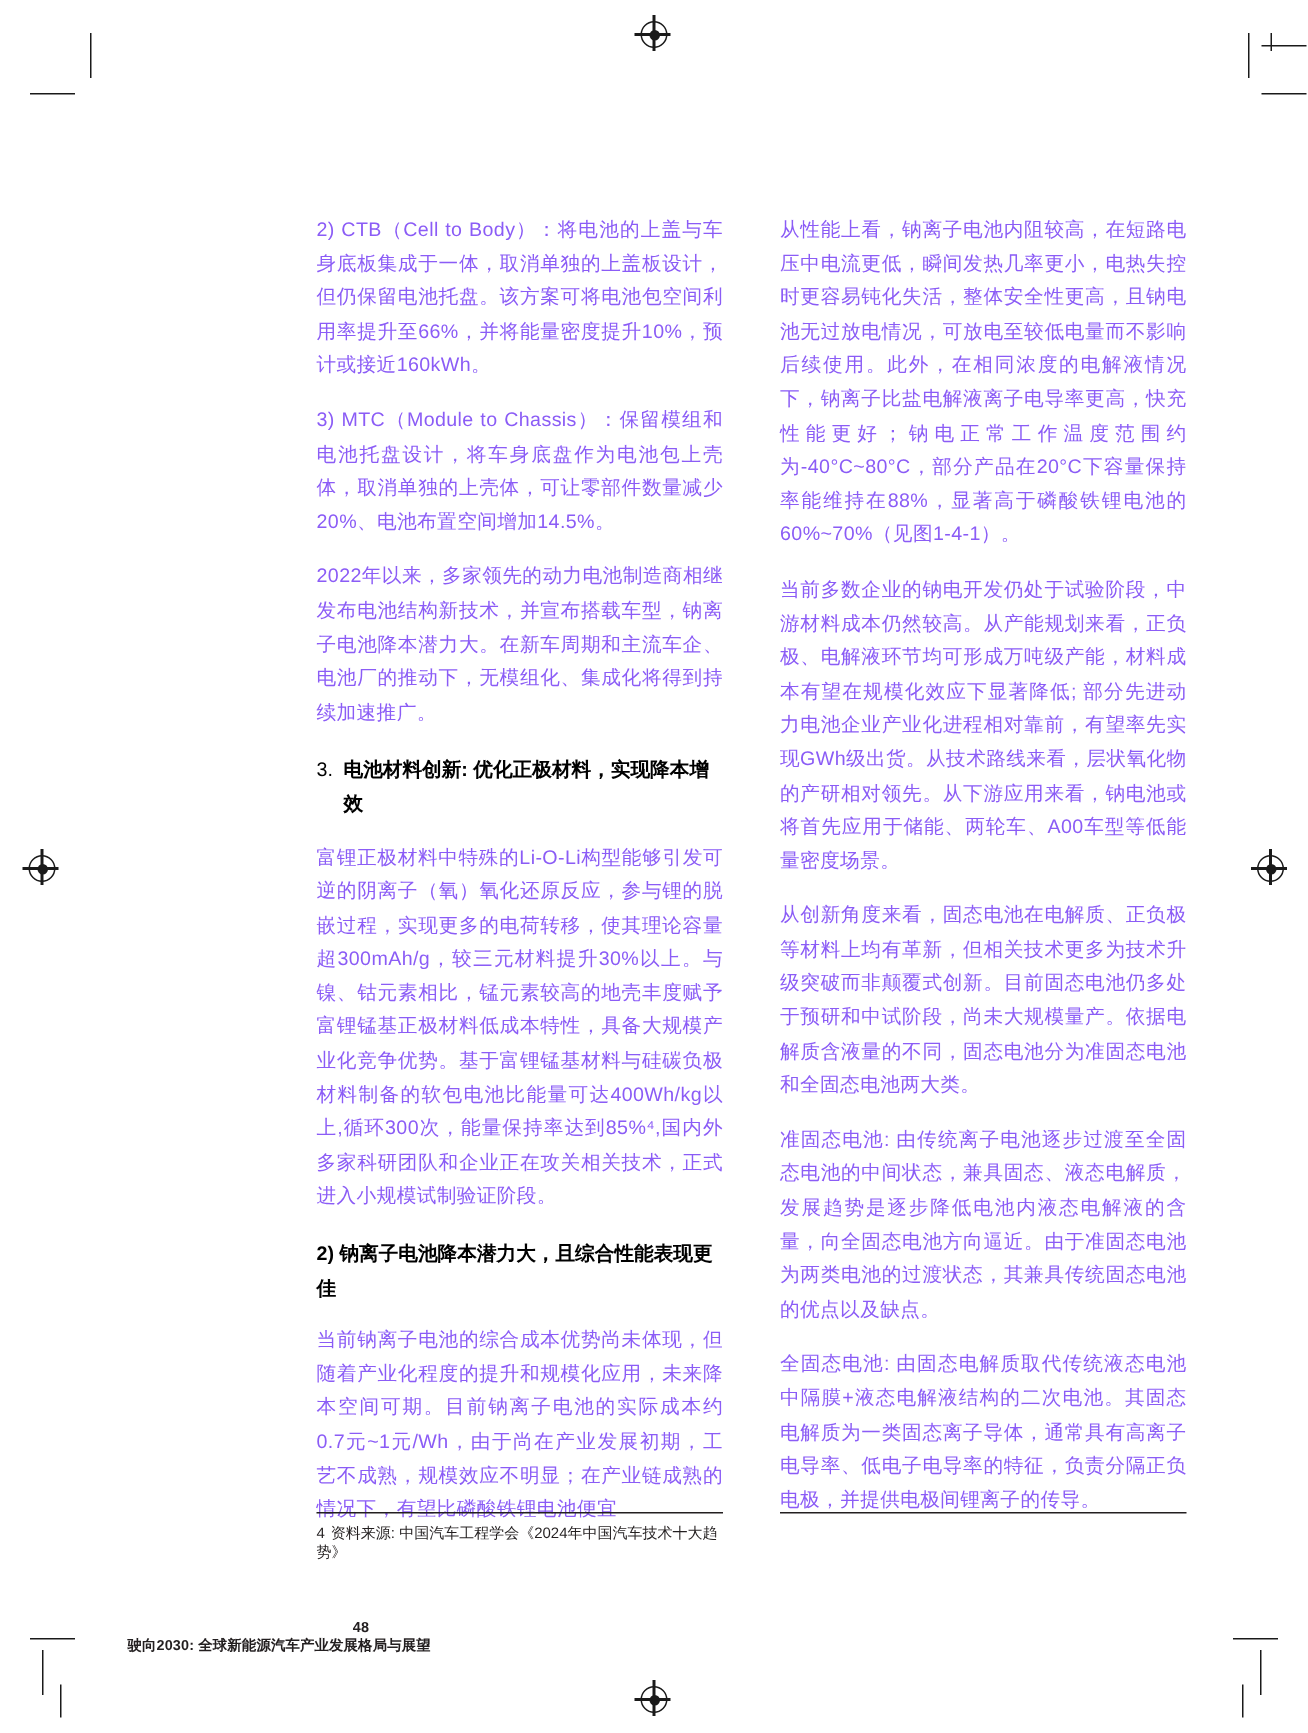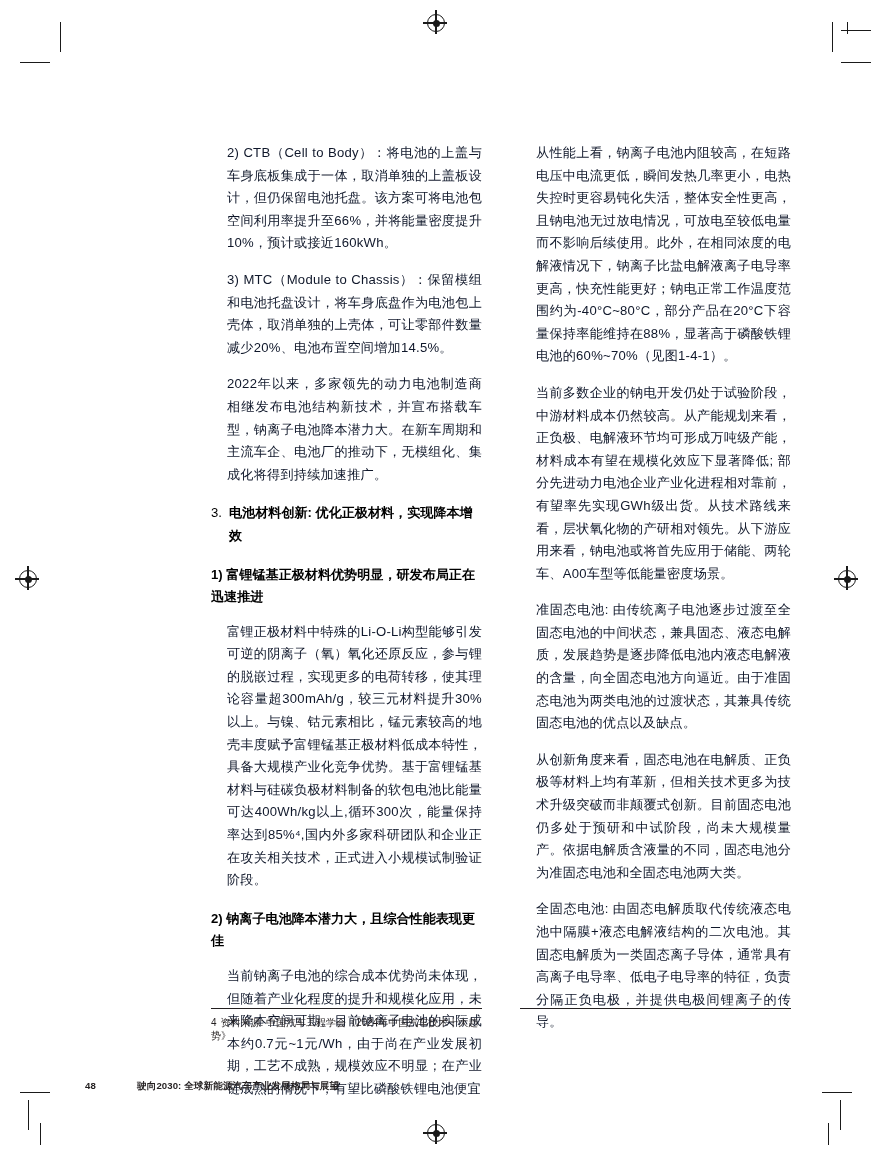--- a/index.html
+++ b/index.html
@@ -70,26 +70,26 @@
     top: 142px;
     width: 580px;
     display: flex;
     gap: 38px;
   }
   .col {
     width: 271px;
   }
 
   p.body {
-    margin: 0 0 14px 16px;
+    margin: 0 0 14px 0;
     font-size: 13.1px;
     line-height: 22.6px;
     text-align: justify;
     text-justify: inter-character;
-    color: #0f172a;
+    color: #8b5cf6;
     letter-spacing: 0.02em;
   }
   p.body:last-child { margin-bottom: 0; }
 
   .heading-num {
     display: flex;
     margin: 16px 0 13px 0;
     font-size: 13.1px;
     line-height: 22.6px;
     font-weight: bold;
@@ -139,25 +139,26 @@
     width: 271px;
     height: 1px;
     background: #231f20;
   }
 
   .footer {
     position: absolute;
     left: 85px;
     top: 1080px;
     display: flex;
-    align-items: flex-start;
+    align-items: flex-end;
     font-size: 9.6px;
     font-weight: bold;
     color: #231f20;
     letter-spacing: 0.01em;
+    flex-direction: column;
   }
   .footer .pg { width: 52px; }
   .footer .ttl { white-space: nowrap; }
 </style>
 </head>
 <body>
 
 <div class="page">
 
   <div class="crop-mark crop-v" style="left:60px; top:22px;"></div>
@@ -200,41 +201,40 @@
         <p class="body">3) MTC（Module to Chassis）：保留模组和电池托盘设计，将车身底盘作为电池包上壳体，取消单独的上壳体，可让零部件数量减少20%、电池布置空间增加14.5%。</p>
 
 
         <p class="body">2022年以来，多家领先的动力电池制造商相继发布电池结构新技术，并宣布搭载车型，钠离子电池降本潜力大。在新车周期和主流车企、电池厂的推动下，无模组化、集成化将得到持续加速推广。</p>
 
         <div class="heading-num">
           <span class="num">3.</span>
           <span class="txt">电池材料创新: 优化正极材料，实现降本增效</span>
         </div>
 
-        <h4 class="sub">1) 富锂锰基正极材料优势明显，研发布局正在迅速推进</h4>
 
         <p class="body">富锂正极材料中特殊的Li-O-Li构型能够引发可逆的阴离子（氧）氧化还原反应，参与锂的脱嵌过程，实现更多的电荷转移，使其理论容量超300mAh/g，较三元材料提升30%以上。与镍、钴元素相比，锰元素较高的地壳丰度赋予富锂锰基正极材料低成本特性，具备大规模产业化竞争优势。基于富锂锰基材料与硅碳负极材料制备的软包电池比能量可达400Wh/kg以上,循环300次，能量保持率达到85%⁴,国内外多家科研团队和企业正在攻关相关技术，正式进入小规模试制验证阶段。</p>
 
         <h4 class="sub">2) 钠离子电池降本潜力大，且综合性能表现更佳</h4>
 
         <p class="body">当前钠离子电池的综合成本优势尚未体现，但随着产业化程度的提升和规模化应用，未来降本空间可期。目前钠离子电池的实际成本约0.7元~1元/Wh，由于尚在产业发展初期，工艺不成熟，规模效应不明显；在产业链成熟的情况下，有望比磷酸铁锂电池便宜</p>
 
       </div>
 
       <div class="col">
 
 
         <p class="body">从性能上看，钠离子电池内阻较高，在短路电压中电流更低，瞬间发热几率更小，电热失控时更容易钝化失活，整体安全性更高，且钠电池无过放电情况，可放电至较低电量而不影响后续使用。此外，在相同浓度的电解液情况下，钠离子比盐电解液离子电导率更高，快充性能更好；钠电正常工作温度范围约为-40°C~80°C，部分产品在20°C下容量保持率能维持在88%，显著高于磷酸铁锂电池的60%~70%（见图1-4-1）。</p>
 
         <p class="body">当前多数企业的钠电开发仍处于试验阶段，中游材料成本仍然较高。从产能规划来看，正负极、电解液环节均可形成万吨级产能，材料成本有望在规模化效应下显著降低; 部分先进动力电池企业产业化进程相对靠前，有望率先实现GWh级出货。从技术路线来看，层状氧化物的产研相对领先。从下游应用来看，钠电池或将首先应用于储能、两轮车、A00车型等低能量密度场景。</p>
 
 
+        <p class="body">从创新角度来看，固态电池在电解质、正负极等材料上均有革新，但相关技术更多为技术升级突破而非颠覆式创新。目前固态电池仍多处于预研和中试阶段，尚未大规模量产。依据电解质含液量的不同，固态电池分为准固态电池和全固态电池两大类。</p>
+
         <p class="body">准固态电池: 由传统离子电池逐步过渡至全固态电池的中间状态，兼具固态、液态电解质，发展趋势是逐步降低电池内液态电解液的含量，向全固态电池方向逼近。由于准固态电池为两类电池的过渡状态，其兼具传统固态电池的优点以及缺点。</p>
-
-        <p class="body">从创新角度来看，固态电池在电解质、正负极等材料上均有革新，但相关技术更多为技术升级突破而非颠覆式创新。目前固态电池仍多处于预研和中试阶段，尚未大规模量产。依据电解质含液量的不同，固态电池分为准固态电池和全固态电池两大类。</p>
 
         <p class="body">全固态电池: 由固态电解质取代传统液态电池中隔膜+液态电解液结构的二次电池。其固态电解质为一类固态离子导体，通常具有高离子电导率、低电子电导率的特征，负责分隔正负电极，并提供电极间锂离子的传导。</p>
 
       </div>
 
     </div>
 
     <div class="footnote-wrap">
       <div class="footnote-rule"></div>
       <p class="footnote">

